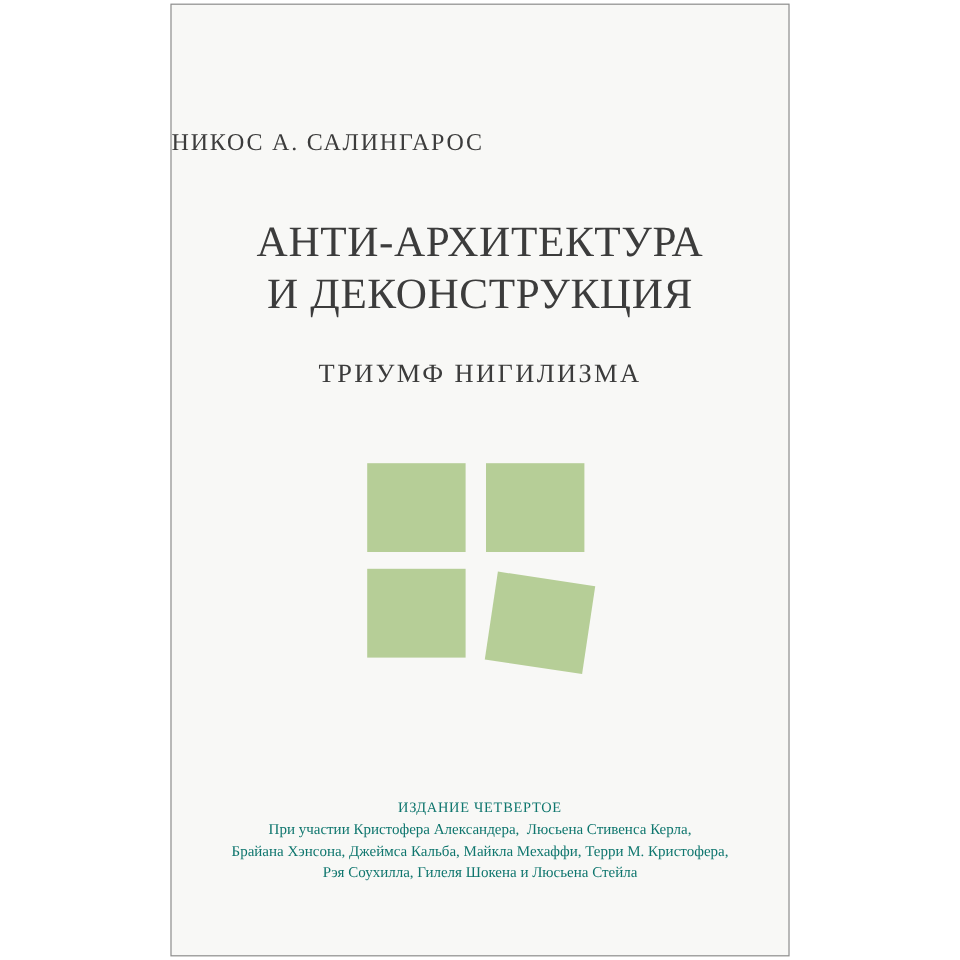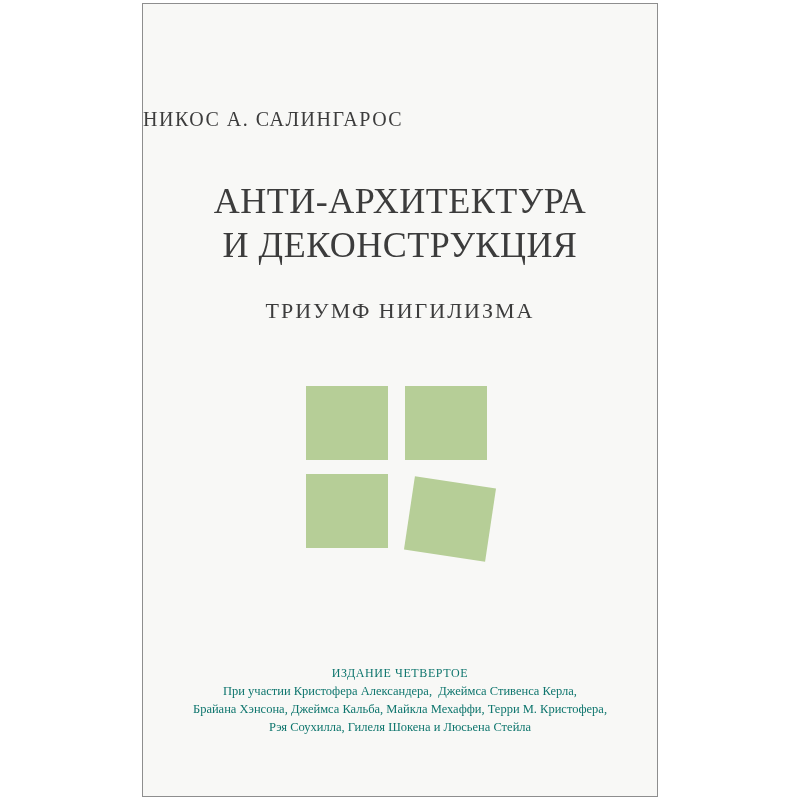--- a/index.html
+++ b/index.html
@@ -104,19 +104,19 @@
 
     <div class="subtitle">ТРИУМФ НИГИЛИЗМА</div>
 
     <div class="sq sq1"></div>
     <div class="sq sq2"></div>
     <div class="sq sq3"></div>
     <div class="sq sq4"></div>
 
     <div class="credits">
       <div class="edition">ИЗДАНИЕ ЧЕТВЕРТОЕ</div>
-      <div class="credit-line">При участии Кристофера Александера,  Джеймса Стивенса Керла,</div>
+      <div class="credit-line">При участии Кристофера Александера,  Люсьена Стивенса Керла,</div>
       <div class="credit-line">Брайана Хэнсона, Джеймса Кальба, Майкла Мехаффи, Терри М. Кристофера,</div>
       <div class="credit-line">Рэя Соухилла, Гилеля Шокена и Люсьена Стейла</div>
     </div>
 
   </div>
 </div>
 
 </body></html>

